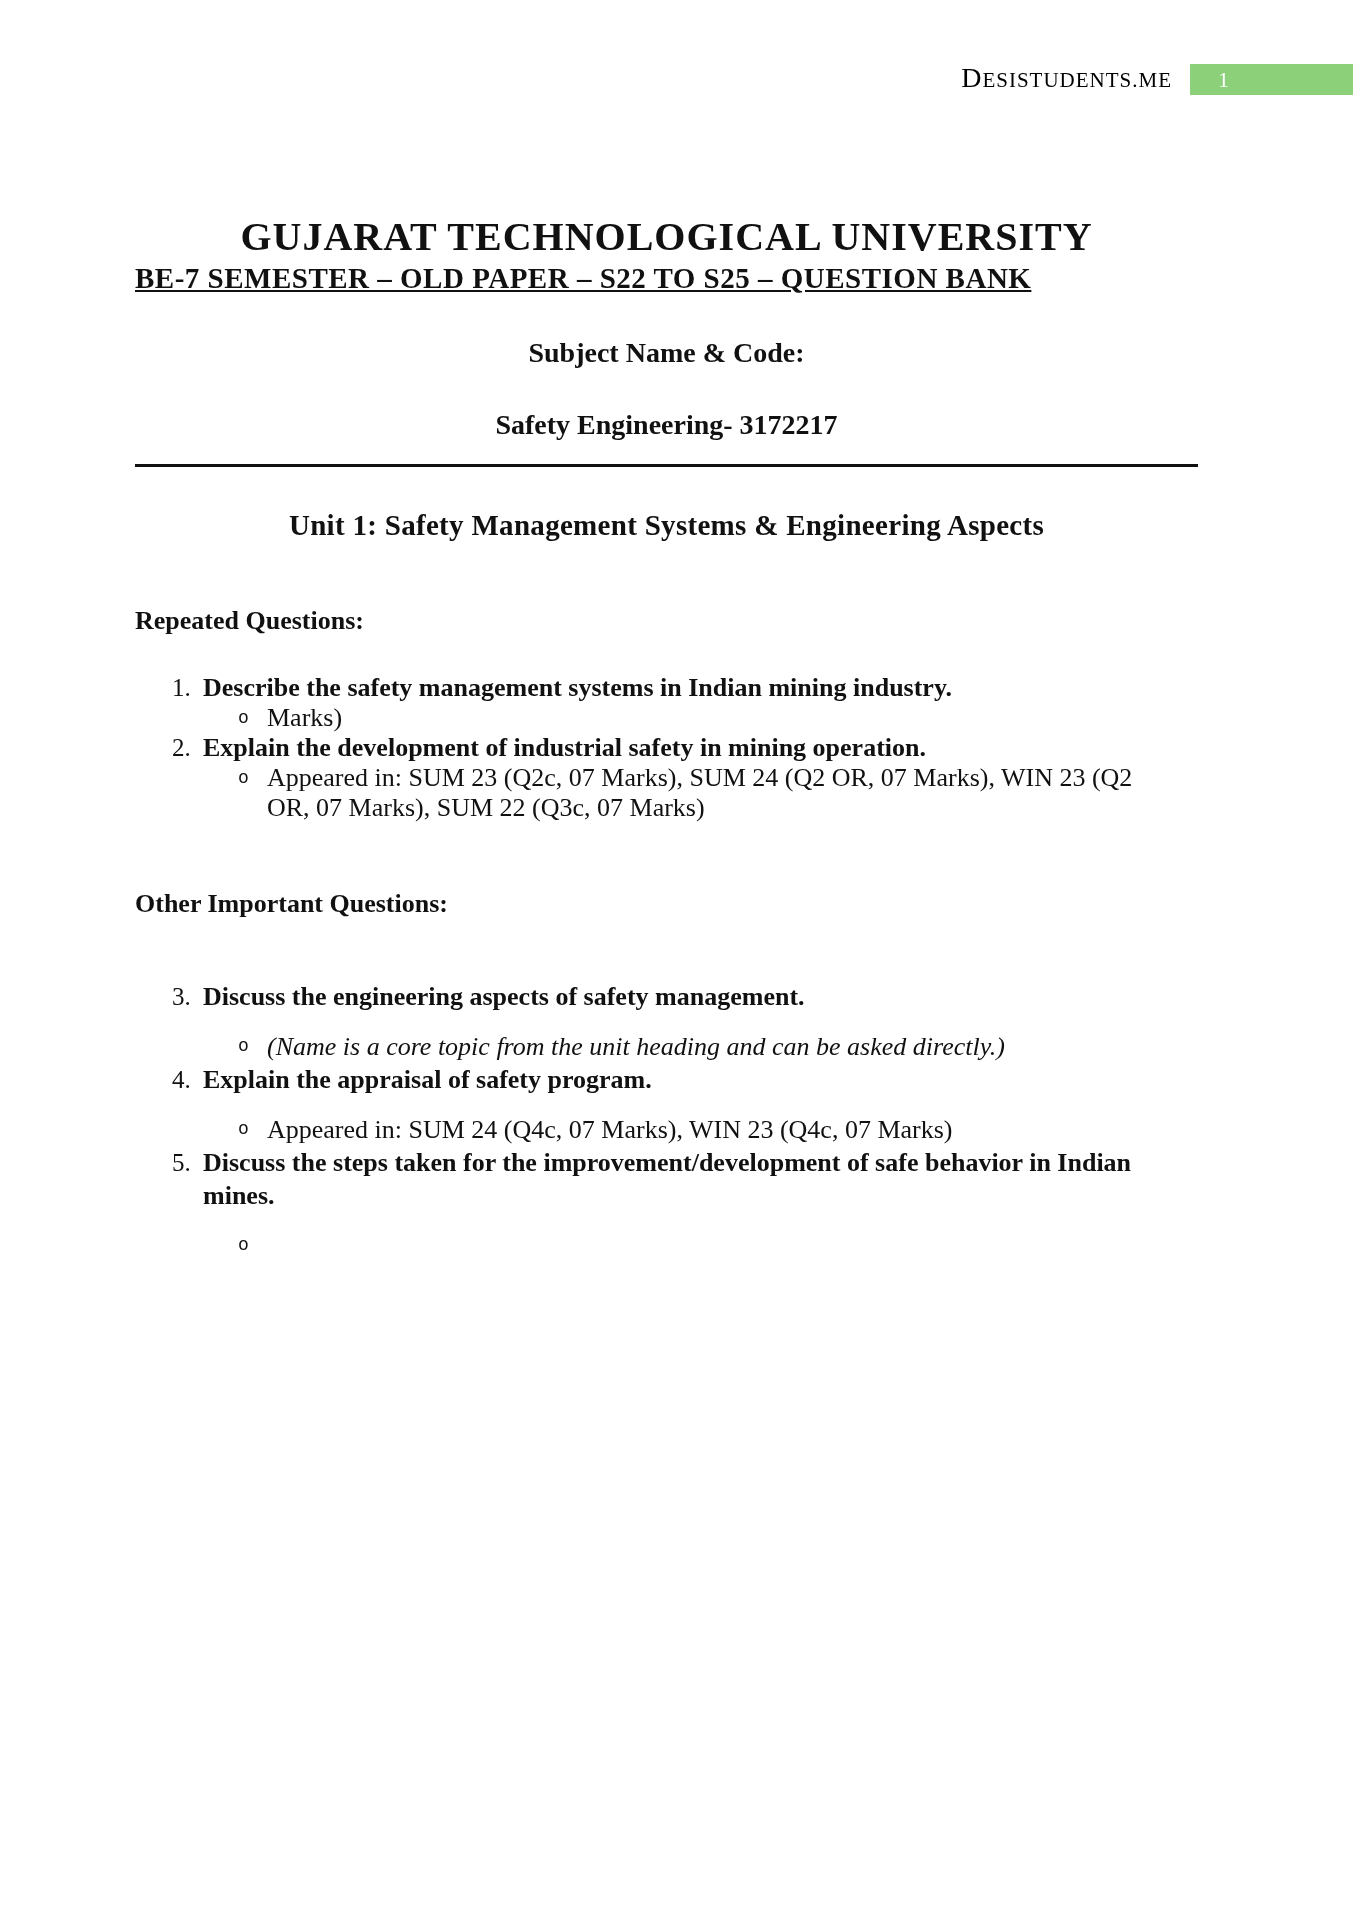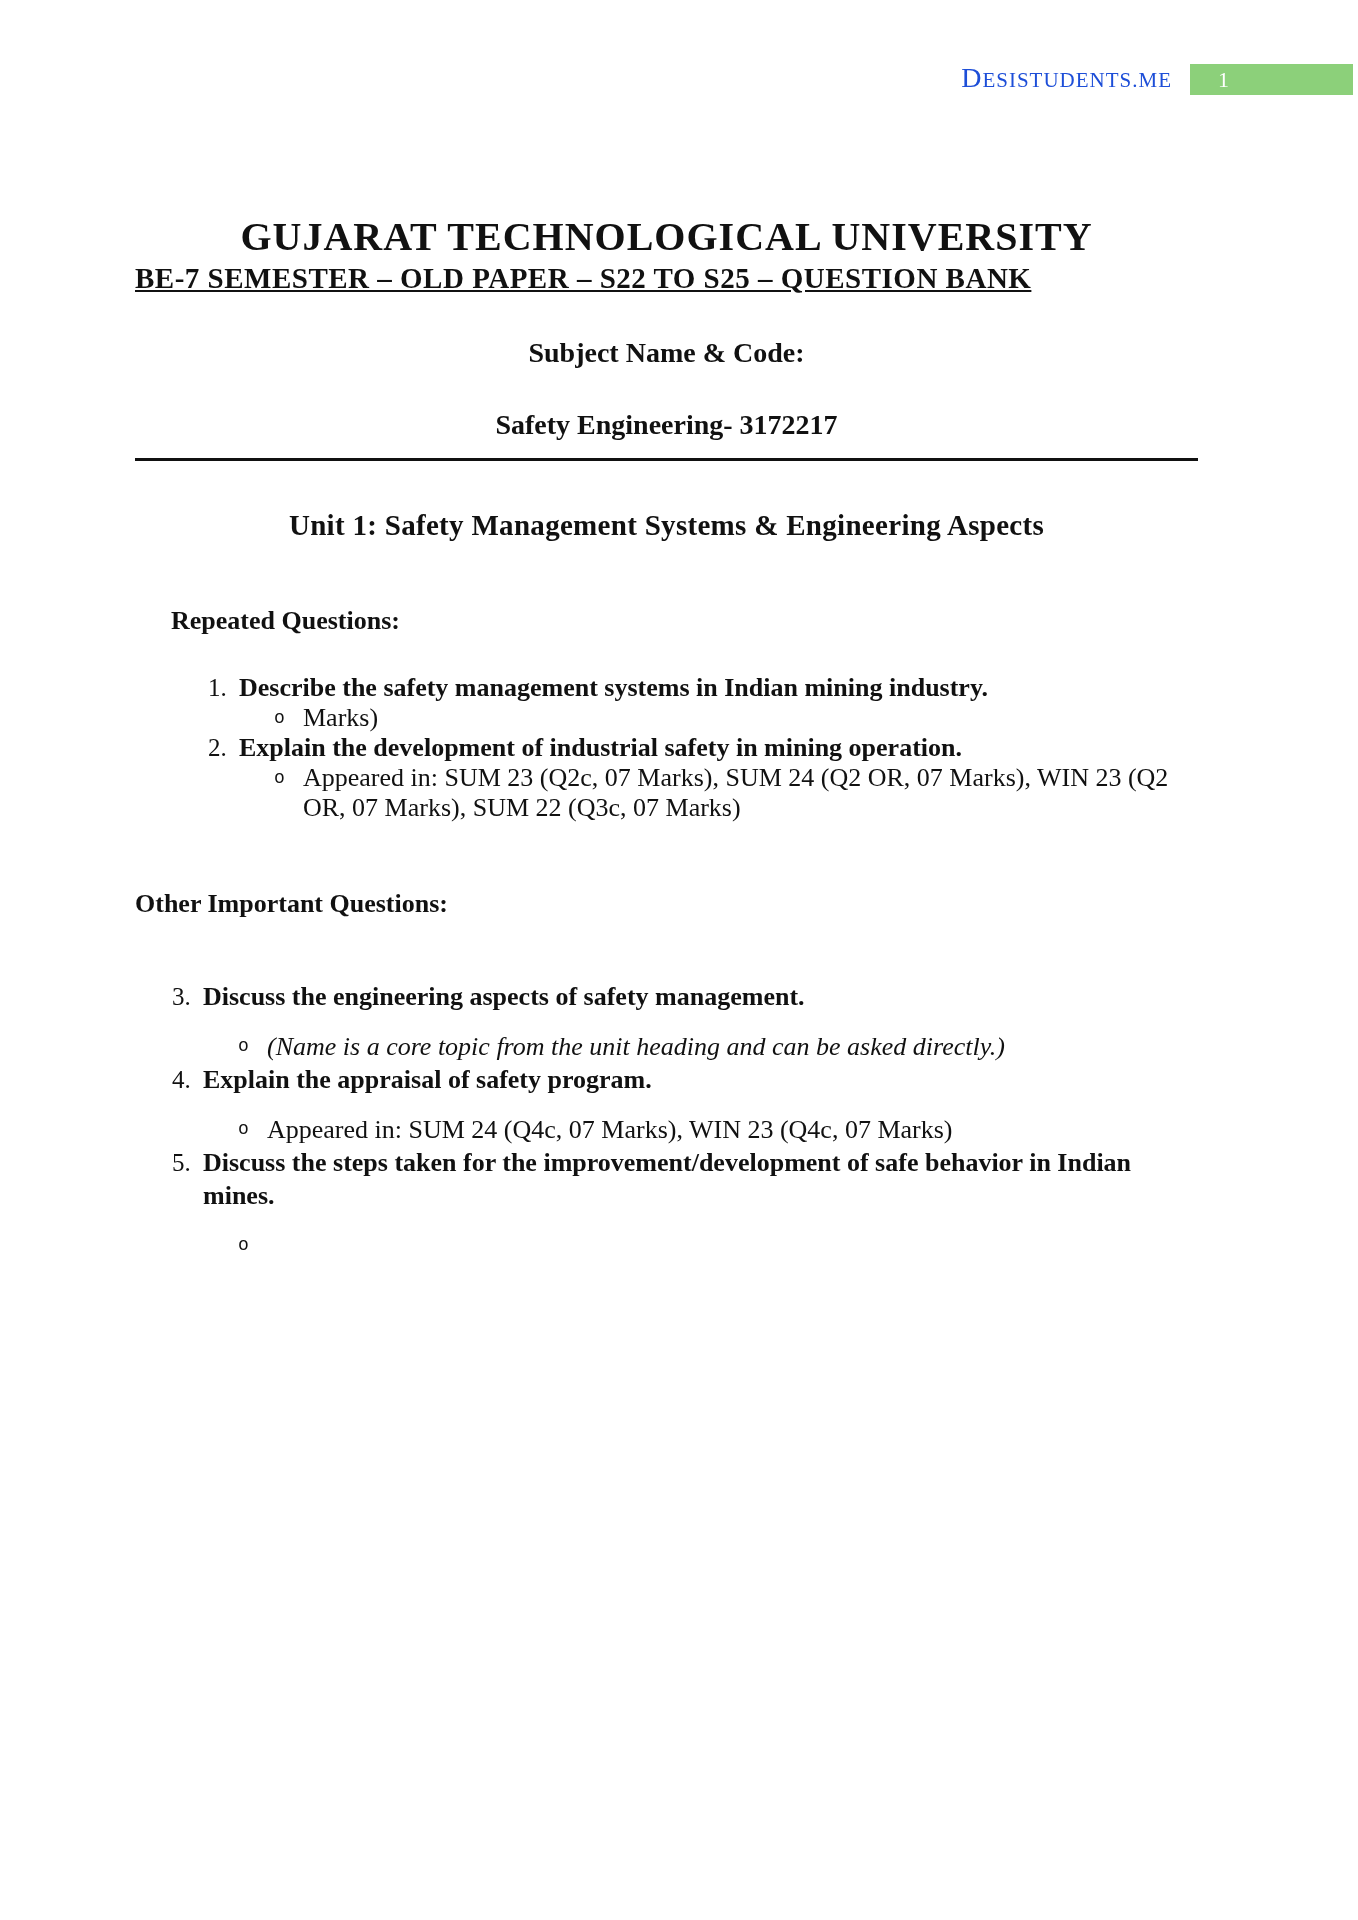--- a/index.html
+++ b/index.html
@@ -19,21 +19,21 @@
     top: 60px;
     right: 5px;
     display: flex;
     align-items: center;
     gap: 18px;
   }
   .site {
     display: inline-block;
     font-size: 21px;
     letter-spacing: 1px;
-    color: #1d4ed8;
+    color: #000000;
     line-height: 36px;
   }
   .site::first-letter { font-size: 28px; }
   .badge {
     width: 163px;
     height: 31px;
     display: flex;
     align-items: center;
     padding-left: 28px;
   }
@@ -73,40 +73,40 @@
     top: 336px; left: 0; width: 100%;
     text-align: center;
     font-weight: bold;
     font-size: 28px;
     line-height: 34px;
   }
   .subject-wrap {
     position: absolute;
     top: 408px; left: 0; width: 100%;
     text-align: center;
-    padding-bottom: 16px;
+    padding-bottom: 22px;
     border-bottom: 3px solid #111111;
   }
   .subject-name {
     font-weight: bold;
     font-size: 28px;
     line-height: 34px;
   }
   .unit-heading {
     position: absolute;
     top: 508px; left: 0; width: 100%;
     text-align: center;
     font-weight: bold;
     font-size: 29px;
     letter-spacing: 0.3px;
     line-height: 34px;
   }
   
   .section { position: absolute; left: 0; width: 100%; }
-  .sec1 { top: 607px; margin-left: 36px; }
+  .sec1 { top: 607px; }
   .sec2 { top: 878px; margin-top: 12px; }
   .sec-heading {
     font-weight: bold;
     font-size: 26px;
     line-height: 28px;
   }
   .sec1 .items { margin-top: 38px; }
   .sec1 .line { line-height: 30px; }
   .sec2 .line { line-height: 33px; }
   .sec2 .items { margin-top: 62px; }

